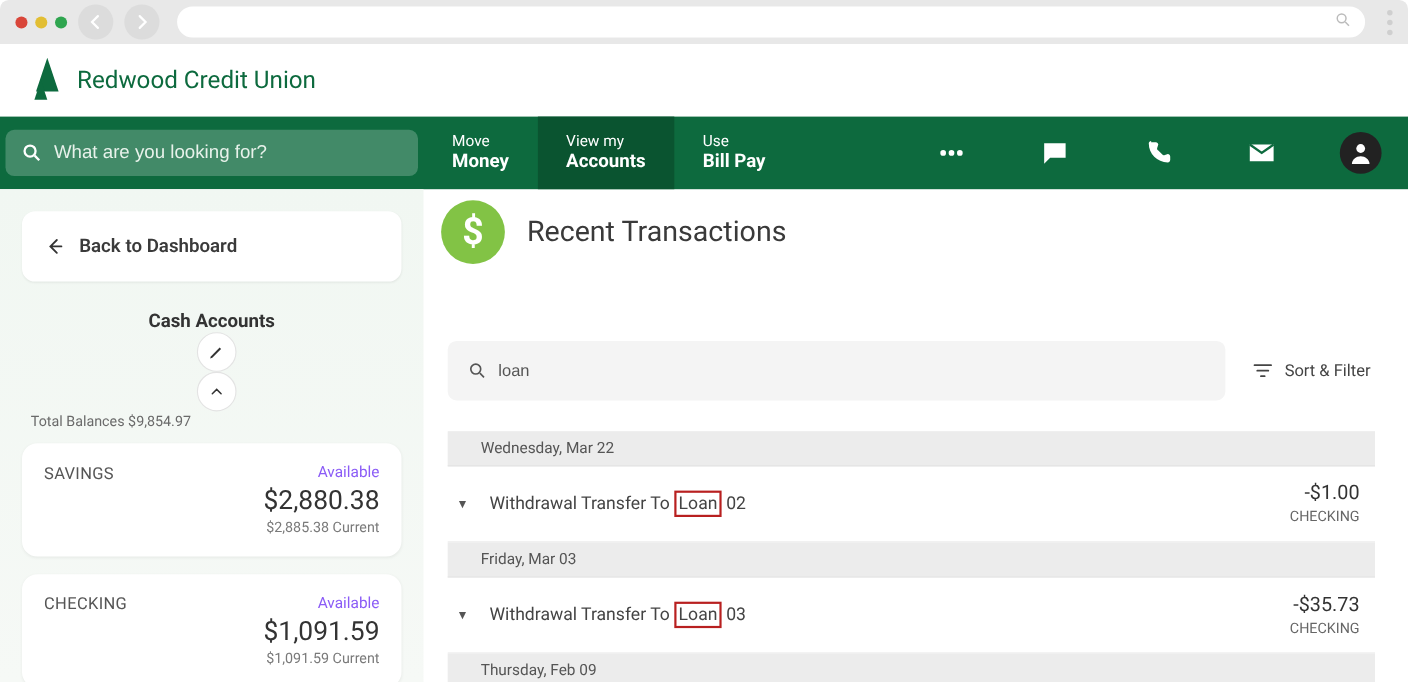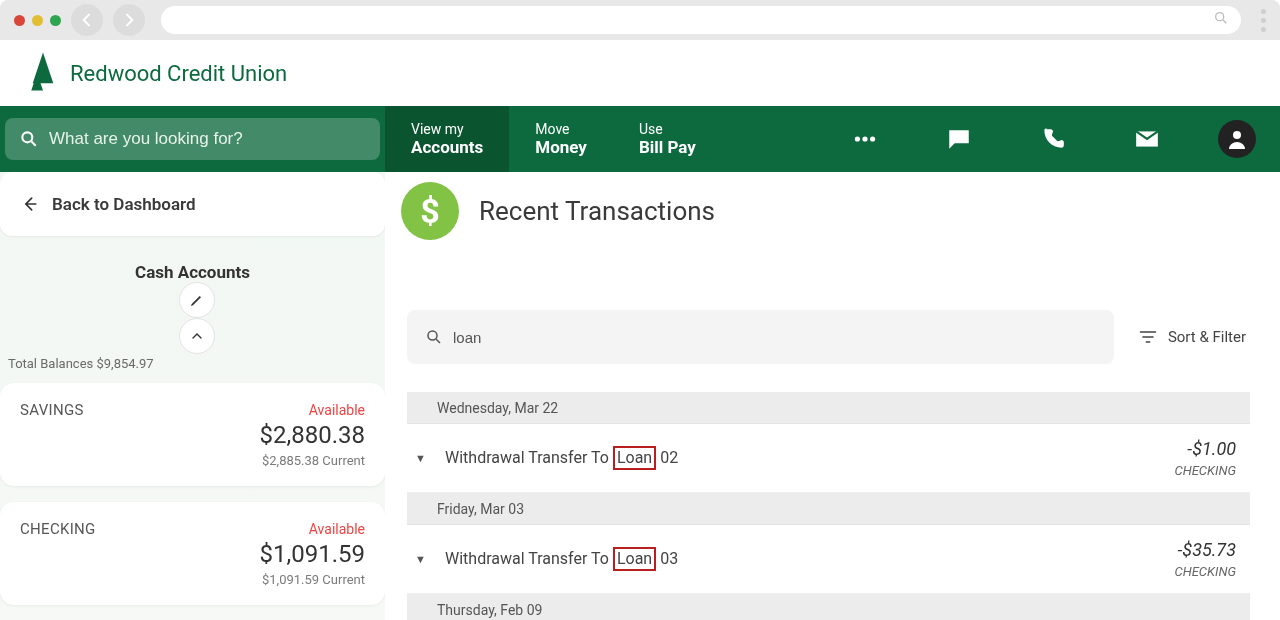--- a/index.html
+++ b/index.html
@@ -30,50 +30,50 @@
   .nav-item .l1 { font-size:14px; }
   .nav-item .l2 { font-weight:700; font-size:17px; }
   .nav-spacer { flex:1; }
   .nav-icon { width:94px; display:flex; align-items:center; justify-content:center; color:#fff; cursor:pointer; }
   .nav-icon svg { width:26px; height:26px; fill:#fff; }
   .avatar-circle { width:38px; height:38px; border-radius:50%; background:#222; display:flex; align-items:center; justify-content:center; margin:0 24px; }
   .avatar-circle svg { width:24px; height:24px; fill:#fff; }
 
   .page { display:flex; height: calc(620px - 40px - 66px - 66px); }
 
-  .sidebar { width:385px; background:linear-gradient(180deg,#f1f7f2,#f6f9f6); padding:0; overflow:hidden; }
+  .sidebar { width:385px; background:linear-gradient(180deg,#f1f7f2,#f6f9f6); padding:20px; overflow:hidden; }
   .back-card { background:#fff; border-radius:12px; height:64px; display:flex; align-items:center; padding:0 20px; gap:12px; font-size:17px; font-weight:600; color:#3a3a3a; box-shadow:0 1px 2px rgba(0,0,0,0.06); cursor:pointer; margin-bottom: 20px;}
   .section-head { display:flex; align-items:center; padding:6px 8px 2px;flex-direction:column; }
   .section-head h3 { font-size:17px; font-weight:700; color:#333; flex:1; }
   .chip { width:36px; height:36px; border:1px solid #e3e3e3; border-radius:18px; background:#fff; display:flex; align-items:center; justify-content:center; margin-left:8px; cursor:pointer; }
   .section-sub { font-size:13px; color:#6a6a6a; padding:0 8px 12px; }
   .acct-card { background:#fff; border-radius:14px; padding:18px 20px; margin-bottom:16px; box-shadow:0 1px 3px rgba(0,0,0,0.06); cursor:pointer; }
   .acct-row1 { display:flex; justify-content:space-between; align-items:center; }
   .acct-name { font-size:15px; letter-spacing:0.3px; color:#565656; }
-  .acct-avail { font-size:14px; color:#ef4444; }
+  .acct-avail { font-size:14px; color:#8b5cf6; }
   .acct-bal { text-align:right; font-size:24px; font-weight:400; color:#333; margin-top:2px; }
   .acct-cur { text-align:right; font-size:13px; color:#7a7a7a; margin-top:4px; }
 
   .content { flex:1; padding:8px 30px 0 22px; overflow:hidden; }
   .page-header { display:flex; align-items:center; gap:20px; margin-top:2px; margin-left:-6px; }
   .money-icon { width:58px; height:58px; border-radius:50%; background:#82c345; display:flex; align-items:center; justify-content:center; color:#fff; font-size:34px; font-weight:700; }
   .page-title { font-size:26px; color:#3a3a3a; }
 
   .controls { display:flex; align-items:center; gap:24px; margin-top:70px; }
   .txn-search { flex:1; background:#f4f4f4; border-radius:8px; height:54px; display:flex; align-items:center; padding:0 18px; gap:10px; color:#555; }
   .txn-search input { border:none; outline:none; background:transparent; font-size:15px; flex:1; color:#555; }
   .sort-filter { display:flex; align-items:center; gap:10px; color:#444; font-size:15px; cursor:pointer; padding-right:4px; }
 
   .txn-list { margin-top:28px; }
   .date-row { background:#ececec; height:32px; display:flex; align-items:center; padding:0 30px; font-size:14px; color:#555; border-bottom:1px solid #e3e3e3; }
   .txn-row { display:flex; align-items:center; padding:14px 14px 14px 8px; border-bottom:1px solid #eee; cursor:pointer; }
   .expand { width:22px; color:#555; font-size:11px; }
   .desc { flex:1; font-size:16px; color:#444; padding-left:8px; }
   .hl { border:2px solid #b82020; padding:0 2px; display:inline-block; line-height:1.2; }
-  .amt-col { text-align:right;font-style:italic; }
+  .amt-col { text-align:right; }
   .amt { font-size:18px; color:#333; }
   .acct { font-size:13px; color:#666; margin-top:4px; }
 </style>
 </head>
 <body>
 
 <div class="browser-chrome">
   <div class="traffic">
     <div class="dot red"></div>
     <div class="dot yellow"></div>
@@ -118,27 +118,27 @@
   <div class="search-wrap">
     <div class="global-search">
       <svg viewBox="0 0 24 24" width="20" height="20">
           <circle cx="10" cy="10" r="6" stroke="#fff" stroke-width="2.5" fill="none"></circle>
           <line x1="15" y1="15" x2="20" y2="20" stroke="#fff" stroke-width="2.5"></line>
         </svg>
       <input placeholder="What are you looking for?" style="">
     </div>
   </div>
   <div id="nav-items" style="display: flex;">
+      <div class="nav-item">
+        <div class="l1">Move</div>
+        <div class="l2">Money</div>
+      </div>
       <div class="nav-item active">
         <div class="l1">View my</div>
         <div class="l2">Accounts</div>
-      </div>
-      <div class="nav-item">
-        <div class="l1">Move</div>
-        <div class="l2">Money</div>
       </div>
       <div class="nav-item">
         <div class="l1">Use</div>
         <div class="l2">Bill Pay</div>
       </div>
     </div>
   <div class="nav-spacer"></div>
   <div class="nav-icon">
     <svg viewBox="0 0 24 24">
         <circle cx="5" cy="12" r="2.4"></circle>

